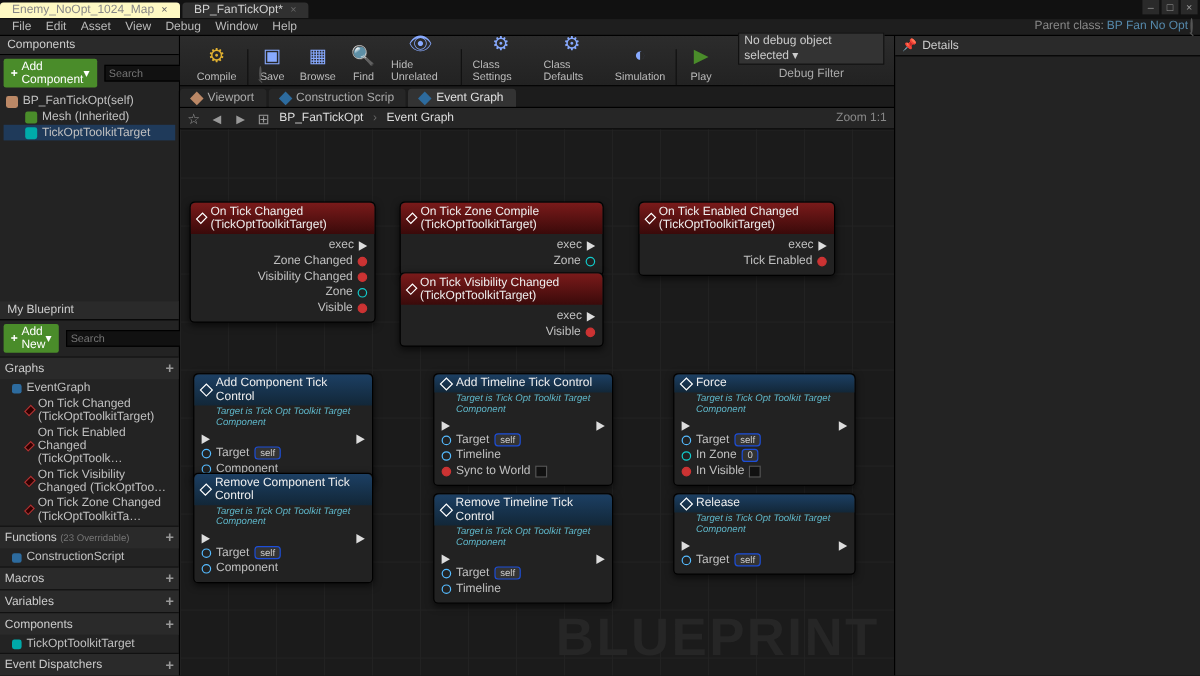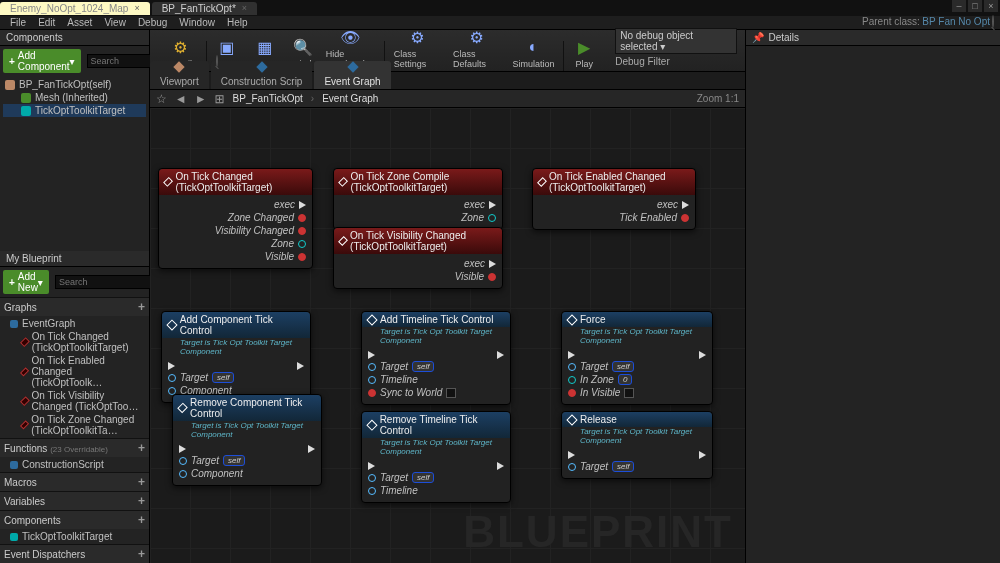--- a/index.html
+++ b/index.html
@@ -47,21 +47,21 @@
   .toolbar { height:42px; background: linear-gradient(#2c2c2c,#222); border-bottom:1px solid #000; display:flex; align-items:flex-end; padding:0 8px; gap:2px;}
   .toolbtn { display:flex; flex-direction:column; align-items:center; padding:2px 6px; cursor:pointer; gap:1px;}
   .toolbtn .ico { width:22px;height:22px; display:flex;align-items:center;justify-content:center; font-size:16px;}
   .toolbtn span { font-size:9px; color:#bbb;}
   .toolsep{ width:1px;height:30px;background:#111;margin:0 3px;}
   .debug-area{ margin-left:12px; color:#aaa; font-size:9px; display:flex;flex-direction:column;gap:2px; padding-bottom:4px;}
   .debug-select{ background:#333;border:1px solid #111;padding:1px 4px;color:#ccc;}
 
   
   .graph-tabs { height:18px; background:#1c1c1c; display:flex; align-items:flex-end; border-bottom:1px solid #000;}
-  .gtab{ padding:2px 10px; background:#262626; color:#aaa; margin-right:2px; border-top-left-radius:3px;border-top-right-radius:3px; display:flex;align-items:center;gap:5px; cursor:pointer;flex-direction:column;}
+  .gtab{ padding:2px 10px; background:#262626; color:#aaa; margin-right:2px; border-top-left-radius:3px;border-top-right-radius:3px; display:flex;align-items:center;gap:5px; cursor:pointer;}
   .gtab.active{ background:#333; color:#e0e0e0;}
   .gtab .dot{width:8px;height:8px;background:#2d6b9e;transform:rotate(45deg);}
   .gtab .dot.orange{background:#b86;}
 
   .breadcrumb-bar{ height:18px;background:#262626;display:flex;align-items:center;padding:0 6px;gap:8px;border-bottom:1px solid #000;}
   .breadcrumb-bar .nav{color:#999;font-size:12px;cursor:pointer;}
   .breadcrumb-bar .bc{color:#ddd;}
   .breadcrumb-bar .zoom{margin-left:auto;color:#888;}
 
   .canvas { flex:1; position:relative; background:#1b1b1b; overflow:hidden;
@@ -74,21 +74,21 @@
 
   
   .node { position:absolute; background:#222; border:1px solid #000; border-radius:4px; box-shadow:0 2px 6px rgba(0,0,0,.6); }
   .node .title { padding:2px 6px; border-top-left-radius:4px;border-top-right-radius:4px; display:flex;align-items:center;gap:4px; font-size:9.5px; color:#eee;}
   .node .title .sq{width:8px;height:8px;border:1px solid #fff;transform:rotate(45deg);}
   .node.event .title{ background: linear-gradient(#7a1a1a,#3a0a0a);}
   .node.func  .title{ background: linear-gradient(#1c3f63,#122738);}
   .node .sub{ padding:0 6px 2px 18px; font-size:8px; color:#5eb6c9; font-style:italic;}
   .node .body{ padding:3px 6px 5px 6px;}
   .row{ display:flex; justify-content:space-between; align-items:center; font-size:9px; padding:1px 0;}
-  .pin{ display:flex; align-items:center; gap:4px;font-style:italic;}
+  .pin{ display:flex; align-items:center; gap:4px;}
   .pin .p{ width:8px;height:8px; border-radius:50%; border:1px solid #ccc;}
   .pin .p.exec{ width:0;height:0;border:none;border-top:4px solid transparent;border-bottom:4px solid transparent;border-left:7px solid #ddd;border-radius:0;}
   .pin .p.red{ background:#c33;border-color:#c33;}
   .pin .p.cyan{ border-color:#1cc;}
   .pin .p.blue{ border-color:#5bf;}
   .pill{ background:#333;border:1px solid #1d4ed8;border-radius:3px;padding:0 4px;font-size:8px;color:#ccc;text-align:right;}
   .chk{width:10px;height:10px;border:1px solid #555;background:#111;}
 
   
   .parent-class{ position:absolute; top:16px; right:6px; font-size:9px; color:#888;}
@@ -274,21 +274,21 @@
             <span>Simulation</span>
           </div>
           <div class="toolsep"></div>
           <div class="toolbtn">
             <div class="ico" style="color:#4a8c2a">▶</div>
             <span>Play</span>
           </div>
         </div>
       <div class="debug-area">
         <div class="debug-select">No debug object selected ▾</div>
-        <div style="">Debug Filter</div>
+        <div style="text-align:center">Debug Filter</div>
       </div>
     </div>
 
     <div class="graph-tabs">
       <div class="gtab">
           <span class="dot orange"></span>
           <span>Viewport</span>
         </div>
       <div class="gtab">
           <span class="dot"></span>
@@ -534,21 +534,21 @@
             <div class="row">
               <div class="pin">
                 <span class="p red"></span>
                 <span>In Visible</span> 
                 <span class="chk"></span>
               </div>
               <span></span>
             </div>
           </div>
         </div>
-        <div class="node func" style="left: 22px; top: 286px; width: 150px;">
+        <div class="node func" style="left: 11px; top: 286px; width: 150px;">
           <div class="title">
             <span class="sq"></span>
             <span>Remove Component Tick Control</span>
           </div>
           <div class="sub">Target is Tick Opt Toolkit Target Component</div>
           <div class="body">
             <div class="row">
               <div class="pin">
                 <span class="p exec"></span>
                 <span></span>

